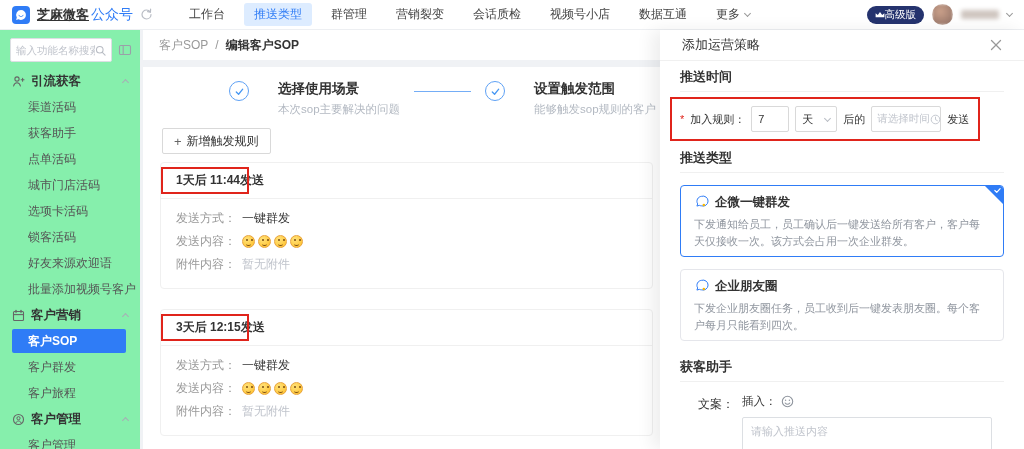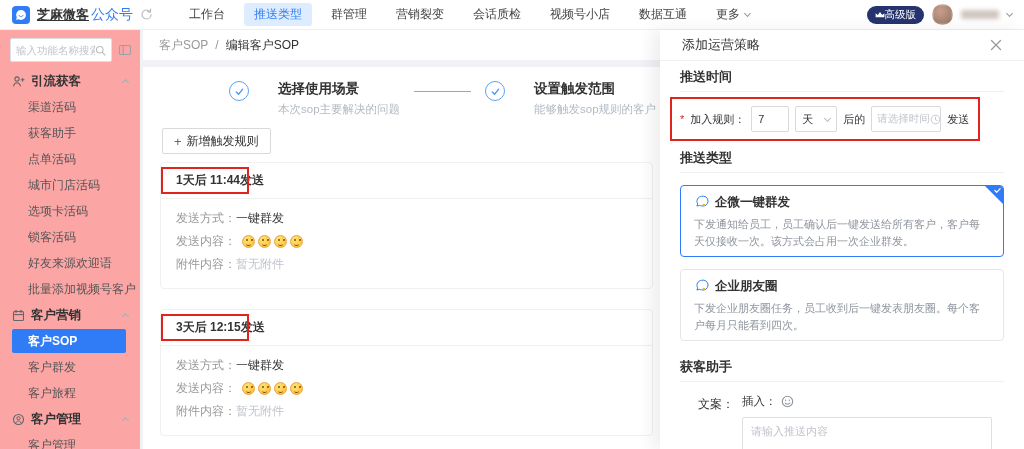--- a/index.html
+++ b/index.html
@@ -27,21 +27,21 @@
   .avatar i { display:block; width:100%; height:100%;
               background:radial-gradient(circle at 40% 35%, #caa08a, #8d6e63); filter:blur(1.5px); }
   .name-blur { width:38px; height:9px; border-radius:2px; background:#cfc6c0; filter:blur(2px); }
   .chev { display:inline-block; width:5px; height:5px; border-right:1.2px solid currentColor;
           border-bottom:1.2px solid currentColor; }
   .chev.down { transform:rotate(45deg); margin-top:-2px; }
   .chev.up { transform:rotate(-135deg); margin-top:2px; }
   .nav-caret { color:#999; }
 
   
-  .sidebar { position:absolute; top:30px; left:0; width:140px; bottom:0; background:#fca5a5; z-index:5; overflow:hidden; }
+  .sidebar { position:absolute; top:30px; left:0; width:140px; bottom:0; background:#86efac; z-index:5; overflow:hidden; }
   .search-row { display:flex; align-items:center; padding:8px 8px 6px 10px; gap:6px; }
   .search-box { flex:1; height:24px; border:1px solid #dcdfe3; border-radius:2px;
                 display:flex; align-items:center; padding:0 5px; background:#fff; }
   .search-box input { border:0; outline:none; width:100%; font-size:10.5px; color:#333; }
   .search-box input::placeholder { color:#c0c4cc; }
   .search-box svg { width:11px; height:11px; color:#b8bcc4; flex:0 0 auto; }
   .panel-icon { width:14px; height:14px; color:#9aa0a8; cursor:pointer; flex:0 0 auto; }
   .side-section { display:flex; align-items:center; height:26px; padding:0 12px;
                   font-size:12.5px; font-weight:bold; color:#333; cursor:pointer; }
   .side-section .sicon { width:13px; height:13px; color:#666; margin-right:6px; display:inline-flex; }
@@ -49,21 +49,21 @@
   .menu-item { height:26px; line-height:26px; padding-left:28px; font-size:12px; color:#555;
                cursor:pointer; white-space:nowrap; }
   .menu-item.active { background:#2f7cf6; color:#fff; height:24px; line-height:24px;
                       margin:1px 14px 1px 12px; padding-left:16px; border-radius:2px; font-weight:bold; }
 
   
   .main { position:absolute; left:143px; top:30px; right:0; bottom:0; }
   .breadcrumb-bar { height:30px; background:#fff; display:flex; align-items:center; padding:0 16px; font-size:12px; }
   .crumb-parent { color:#999; cursor:pointer; }
   .crumb-sep { color:#999; margin:0 7px; }
-  .crumb-current { color:#333; font-weight:normal; }
+  .crumb-current { color:#333; font-weight:bold; }
   .content-panel { position:absolute; top:37px; left:0; right:0; bottom:0; background:#fff; overflow:hidden; }
 
   .steps { display:flex; align-items:flex-start; padding:14px 0 0 86px; }
   .step { display:flex; align-items:flex-start;gap:20px; }
   .step-circle { width:20px; height:20px; border:1px solid #5ea1f5; border-radius:50%; color:#4697f3;
                  display:flex; align-items:center; justify-content:center; flex:0 0 auto; background:#fff; }
   .step-circle svg { width:11px; height:11px; }
   .step-texts { margin-left:9px; }
   .step-title { font-size:13.5px; font-weight:bold; color:#333; line-height:16px; }
   .step-sub { font-size:11.5px; color:#b3b9c2; margin-top:5px; line-height:14px; }
@@ -77,21 +77,21 @@
 
   .rule-card { width:493px; margin:8px 0 20px 17px; border:1px solid #f0f0f0; border-radius:4px; background:#fff; }
   .rule-card-header { position:relative; height:36px; display:flex; align-items:center; padding:0 15px;
                       border-bottom:1px solid #f0f0f0; }
   .rule-title { font-size:12px; font-weight:bold; color:#333; }
   .title-annotation { position:absolute; left:0; top:4px; width:88px; height:27px;
                       border:2px solid #e0241b; pointer-events:none; }
   .rule-card-body { padding:11px 15px 9px; }
   .rule-row { display:flex; align-items:center; height:16px; margin-bottom:7px; }
   .rule-label { color:#999; }
-  .rule-value { color:#333; }
+  .rule-value { color:#333; margin-left:6px; }
   .rule-value.muted { color:#c0c4cc; }
   .emoji-list { display:flex; align-items:center; margin-left:6px; }
   .emoji { display:inline-block; width:13px; height:13px; border-radius:50%; margin-right:3px; position:relative;
            background:radial-gradient(circle at 35% 30%, #ffe27a, #ffc83d 72%); border:1px solid #e8a33d; }
   .emoji::before { content:""; position:absolute; left:2.5px; top:3.5px; width:2px; height:2px;
                    border-radius:50%; background:#7a4b12; box-shadow:5px 0 0 #7a4b12; }
   .emoji::after { content:""; position:absolute; left:3px; top:6px; width:5px; height:3px;
                   border-bottom:1.5px solid #7a4b12; border-radius:50%; }
 
   

